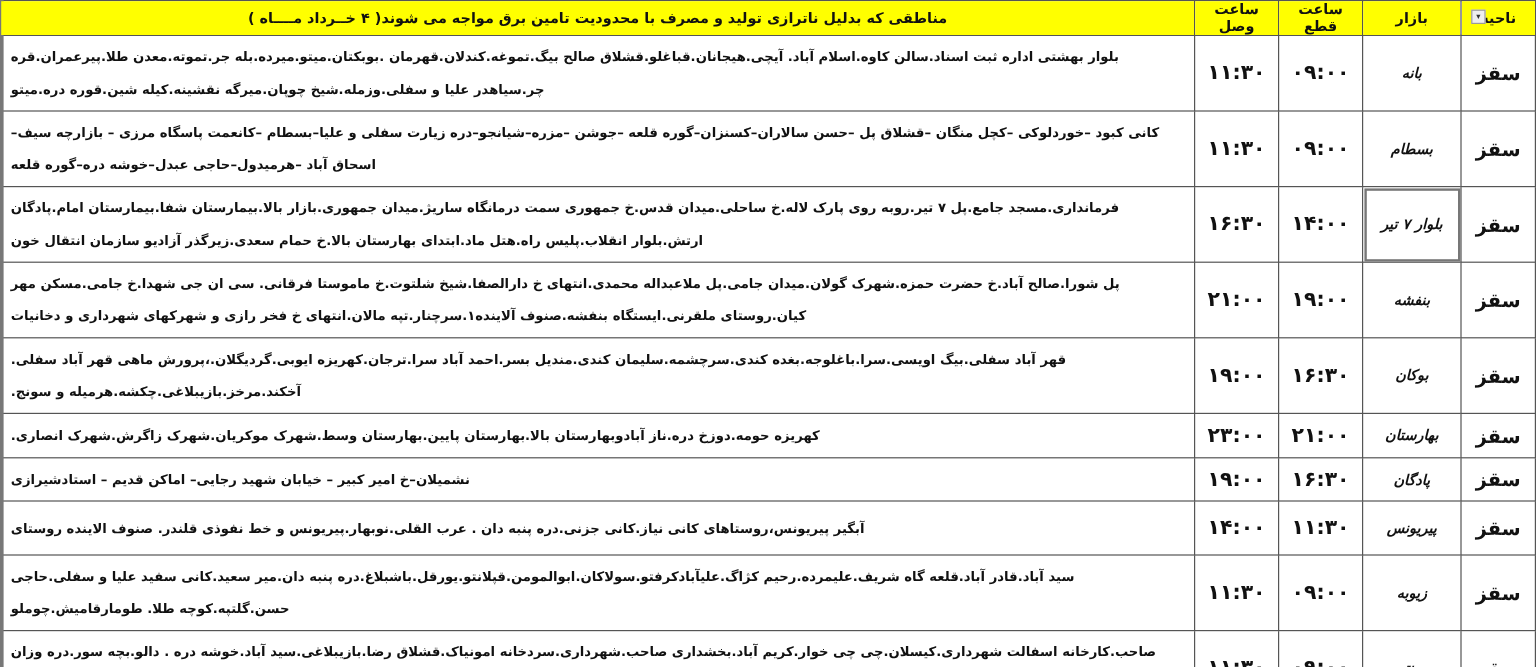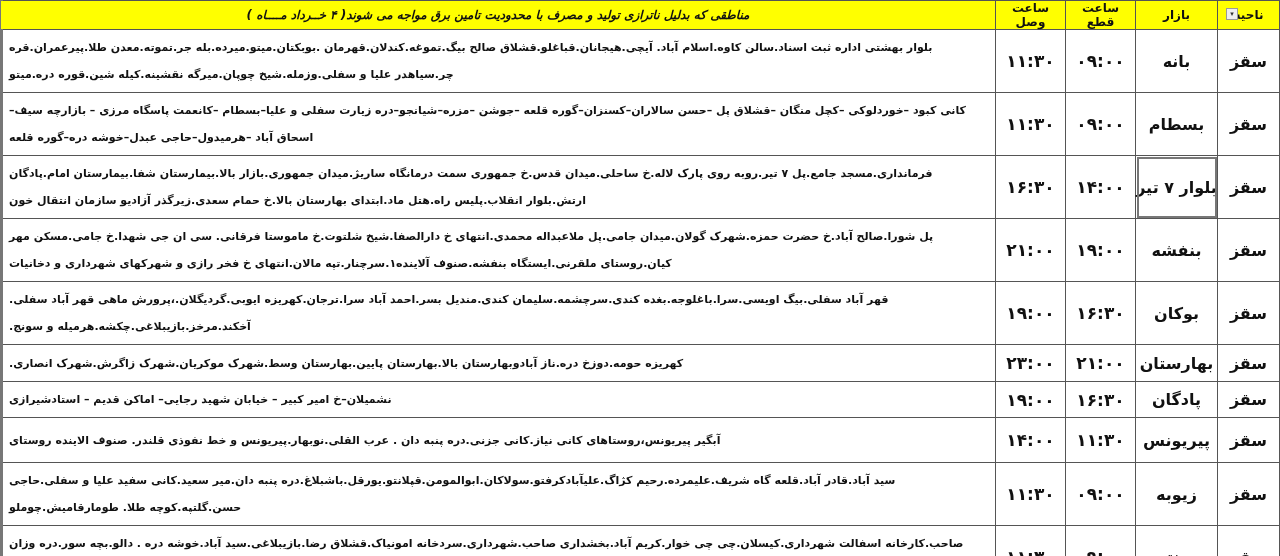--- a/index.html
+++ b/index.html
@@ -1,26 +1,26 @@
 <!DOCTYPE html>
 <html><head>
 <meta charset="utf-8">
 <style>
   html, body { margin: 0; padding: 0; background: #ffffff; }
   body { width: 1280px; height: 556px; overflow: hidden; font-family: "DejaVu Sans", sans-serif; }
   .sheet { position: relative; width: 1280px; height: 556px; background: #fff; }
   table { border-collapse: collapse; width: 1280px; table-layout: fixed; direction: rtl; }
   td, th { border: 1px solid #555; padding: 0; font-weight: bold; color: #111; }
   th { background: #ffff00; height: 24px; font-size: 12px; text-align: center; position: relative; }
-  th.title-col { text-align: center; font-size: 12px; font-style: italic; }
+  th.title-col { text-align: center; font-size: 12px; }
   td { background: #fff; font-size: 11px; text-align: center; vertical-align: middle; }
   td.areas { text-align: left; padding: 4px 8px 4px 8px; line-height: 27px; font-size: 11px; }
   td.time { font-size: 17px; }
   td.region { font-size: 16px; }
-  td.feeder { font-size: 16px; }
+  td.feeder { font-size: 12px; font-style: italic; }
   td.feeder.selected { outline: 2px solid #777; outline-offset: -3px; }
   .filter-icon {
     position: absolute; left: 8px; top: 7px; width: 10px; height: 10px;
     border: 1px solid #999; background: #eee; font-size: 7px; line-height: 10px;
     text-align: center; color: #333; font-weight: normal;
   }
   .left-edge { position: absolute; left: 0; top: 0; width: 3px; height: 556px; background: #777; }
 </style>
 </head>
 <body>

